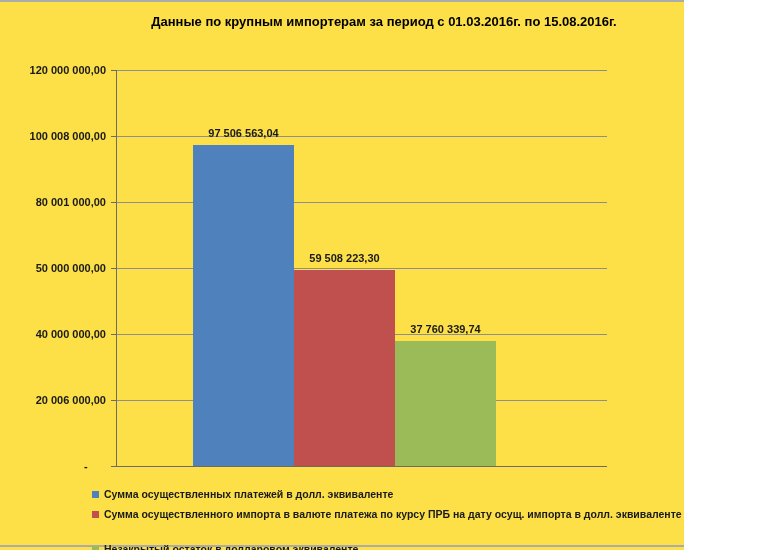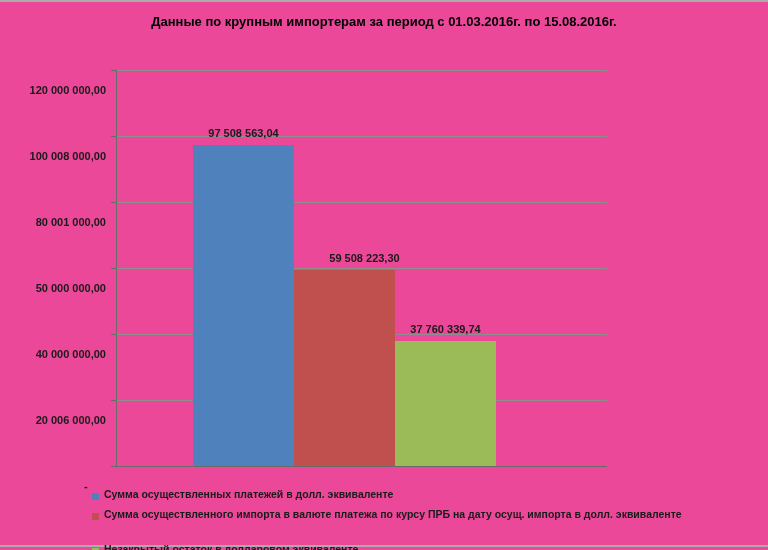--- a/index.html
+++ b/index.html
@@ -1,42 +1,42 @@
 <!DOCTYPE html>
 <html><head>
 <meta charset="utf-8">
 <style>
   html,body{margin:0;padding:0;background:#fff;}
   .screen{
-    position:relative;width:768px;height:550px;background:#ec4899;
+    position:relative;width:684px;height:550px;background:#fde047;
     font-family:"Liberation Sans",sans-serif;overflow:hidden;color:#000;
   }
   .frame-line{position:absolute;left:0;width:768px;height:2px;background:#ababab;}
   .frame-top{top:0;}
   .frame-bottom{top:545px;}
   .chart-title{
     position:absolute;top:14px;left:0;width:768px;text-align:center;
     font-size:13px;font-weight:bold;line-height:15px;white-space:nowrap;
   }
   .gridline{position:absolute;height:1px;background:#8e8e8e;}
   .axis-line{position:absolute;background:#6b6b6b;}
   .tick-stub{position:absolute;width:5px;height:1px;background:#6b6b6b;}
   .y-tick-label{
     position:absolute;left:0;width:106px;text-align:right;
     font-size:11px;font-weight:bold;line-height:12px;height:12px;
-    white-space:pre;color:#1a1a1a;margin-top:20px;
+    white-space:pre;color:#1a1a1a;
   }
   .bar{position:absolute;}
   .bar-value-label{
     position:absolute;text-align:center;font-size:11px;font-weight:bold;
     line-height:13px;height:13px;white-space:nowrap;color:#1a1a1a;
   }
   .legend{position:absolute;left:0;top:0;width:768px;height:0;}
   .legend-row{
-    position:absolute;left:92px;display:flex;align-items:flex-end;gap:5px;height:12px;
+    position:absolute;left:92px;display:flex;align-items:center;gap:5px;height:12px;
   }
   .legend-marker{width:7px;height:7px;flex:0 0 auto;}
   .legend-label{
     font-size:10.5px;font-weight:bold;white-space:nowrap;line-height:12px;color:#1a1a1a;
   }
 </style>
 </head>
 <body>
 
 <div class="screen">
@@ -62,23 +62,23 @@
       <div class="y-tick-label" style="top: 196px;">80 001 000,00</div>
       <div class="gridline" style="left: 116px; top: 136px; width: 491px;"></div>
       <div class="tick-stub" style="left: 111px; top: 136px;"></div>
       <div class="y-tick-label" style="top: 130px;">100 008 000,00</div>
       <div class="gridline" style="left: 116px; top: 70px; width: 491px;"></div>
       <div class="tick-stub" style="left: 111px; top: 70px;"></div>
       <div class="y-tick-label" style="top: 64px;">120 000 000,00</div>
       <div class="axis-line" style="left: 116px; top: 466px; width: 491px; height: 1px;"></div>
       <div class="axis-line" style="left: 116px; top: 70px; width: 1px; height: 397px;"></div>
       <div class="bar" style="left: 193px; top: 145px; width: 101px; height: 321px; background: rgb(79, 129, 189);"></div>
-      <div class="bar-value-label" style="left: 193px; width: 101px; top: 127px;">97 508 563,04</div>
+      <div class="bar-value-label" style="left: 193px; width: 101px; top: 127px;">97 506 563,04</div>
       <div class="bar" style="left: 294px; top: 270px; width: 101px; height: 196px; background: rgb(192, 80, 77);"></div>
-      <div class="bar-value-label" style="left: 294px; width: 101px; top: 252px; padding-left: 20px;">59 508 223,30</div>
+      <div class="bar-value-label" style="left: 294px; width: 101px; top: 252px;">59 508 223,30</div>
       <div class="bar" style="left: 395px; top: 341px; width: 101px; height: 125px; background: rgb(155, 187, 89);"></div>
       <div class="bar-value-label" style="left: 395px; width: 101px; top: 323px;">37 760 339,74</div>
     </div>
 
   <div class="legend">
     <div class="legend-row" style="top:488px">
       <span class="legend-marker" style="background: rgb(79, 129, 189);"></span>
       <span class="legend-label">Сумма осуществленных платежей в долл. эквиваленте</span>
     </div>
     <div class="legend-row" style="top:508px">

